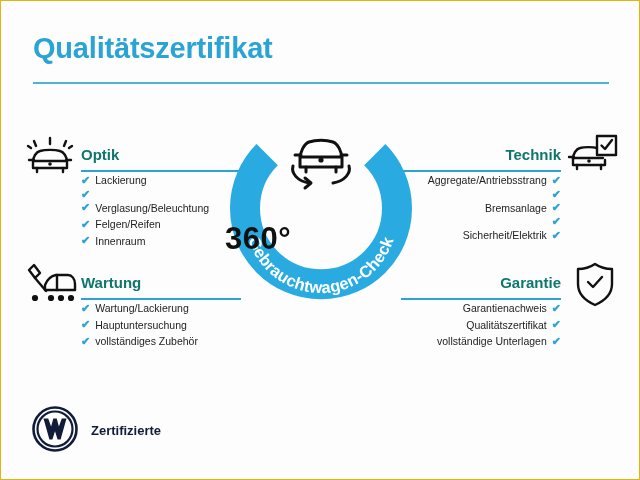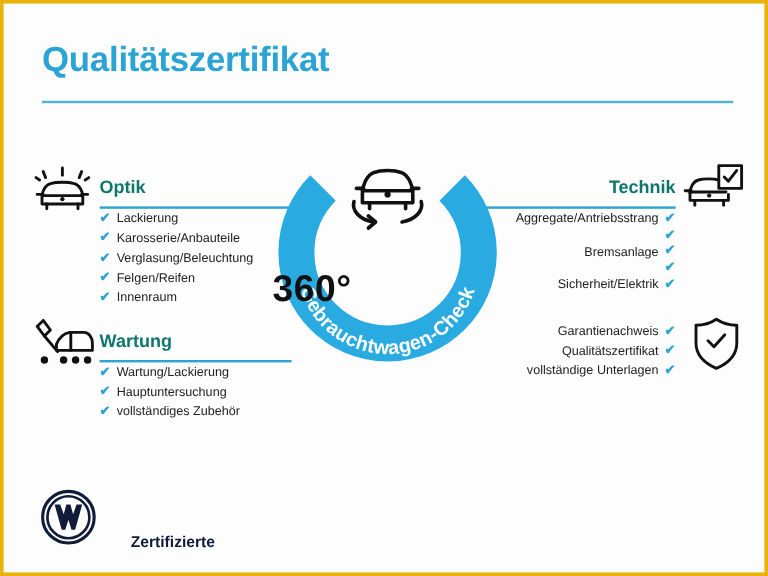--- a/index.html
+++ b/index.html
@@ -7,21 +7,21 @@
     width:640px;height:480px;
     background:#ffffff;
     font-family:"Liberation Sans", sans-serif;
     overflow:hidden;
     position:relative;
     color:#1a1a1a;
   }
   .sheet{
     position:absolute;inset:0;
     background:#fdfdfd;
-    border:3px solid #eab308;
+    border:1px solid #eab308;
     box-sizing:border-box;
   }
   
   .title{
     position:absolute;left:32px;top:31px;
     font-size:29px;font-weight:bold;
     letter-spacing:-0.2px;
     color:#2ba3d4;
     white-space:nowrap;
   }
@@ -72,21 +72,21 @@
   .badge{
     position:absolute;left:224px;top:120px;width:192px;height:192px;
   }
   .badge svg{display:block;}
   .badge-360{
     position:absolute;left:0;right:16px;top:100px;
     font-size:31px;font-weight:bold;color:#111;
     letter-spacing:0.5px;
   }
   
-  .footer{position:absolute;left:30px;top:404px;display:flex;align-items:flex-end;gap:28px;}
+  .footer{position:absolute;left:30px;top:404px;display:flex;align-items:center;gap:12px;}
   .vw-text{
     font-size:13px;font-weight:bold;line-height:16px;color:#101c3a;
     white-space:nowrap;
   }
 </style>
 </head>
 <body>
 
 <div class="sheet">
 
@@ -159,21 +159,20 @@
       <div class="sec-title">Optik</div>
       <div class="sec-rule"></div>
     </div>
     <ul class="items">
       <li class="item">
           <span class="check">✔</span>
           <span>Lackierung</span>
         </li>
       <li class="item">
           <span class="check">✔</span>
-          <span>Karosserie/Anbauteile</span>
         </li>
       <li class="item">
           <span class="check">✔</span>
           <span>Verglasung/Beleuchtung</span>
         </li>
       <li class="item">
           <span class="check">✔</span>
           <span>Felgen/Reifen</span>
         </li>
       <li class="item">
@@ -225,20 +224,24 @@
           <span class="check">✔</span>
         </li>
       <li class="item">
           <span>Sicherheit/Elektrik</span>
           <span class="check">✔</span>
         </li>
     </ul>
   </div>
 
   <div class="section right" id="sec-garantie">
+    <div class="sec-head">
+      <div class="sec-title">Garantie</div>
+      <div class="sec-rule"></div>
+    </div>
     <ul class="items">
       <li class="item">
           <span>Garantienachweis</span>
           <span class="check">✔</span>
         </li>
       <li class="item">
           <span>Qualitätszertifikat</span>
           <span class="check">✔</span>
         </li>
       <li class="item">

